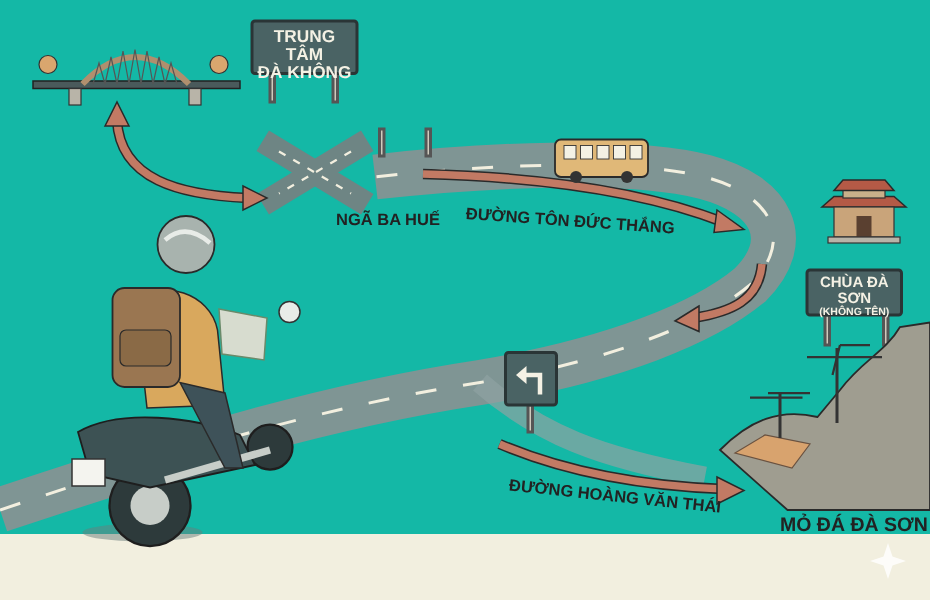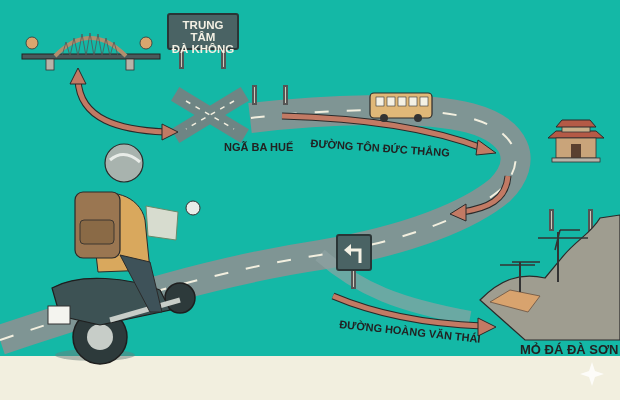--- a/index.html
+++ b/index.html
@@ -117,20 +117,24 @@
       <circle cx="193" cy="208" r="7" fill="#e8ece8" stroke="#333" stroke-width="1"></circle>
     </g>
 
     <path d="M592,362 L595,371 L604,374 L595,377 L592,386 L589,377 L580,374 L589,371 Z" fill="#ffffff" opacity="0.8"></path>
   </svg>
 
   <div class="sign" style="left:167px;top:13px;width:72px;height:37px;font-size:11.5px;padding-top:4px;">
     <div>TRUNG TÂM</div>
     <div>ĐÀ KHÔNG</div>
   </div>
+  <div class="sign" style="left:537px;top:179px;width:65px;height:32px;font-size:10px;padding-top:3px;">
+    <div>CHÙA ĐÀ SƠN</div>
+    <div style="font-size:7px;">(KHÔNG TÊN)</div>
+  </div>
   <div class="sign" style="left:336px;top:234px;width:36px;height:37px;">
     <svg width="32" height="33" viewBox="0 0 32 33">
       <path d="M22,27 L22,14 L12,14" fill="none" stroke="#f4f1e4" stroke-width="3"></path>
       <polygon points="6,14 13,8 13,20" fill="#f4f1e4"></polygon>
     </svg>
   </div>
 
   <div class="label" style="left:212px;top:141px;font-size:11px;margin-left:12px;">NGÃ BA HUẾ</div>
   <div class="label" style="left:311px;top:137px;font-size:11px;transform:rotate(4deg);transform-origin:left top;">ĐƯỜNG TÔN ĐỨC THẮNG</div>
   <div class="label" style="left:340px;top:318px;font-size:11px;transform:rotate(6deg);transform-origin:left top;">ĐƯỜNG HOÀNG VĂN THÁI</div>

